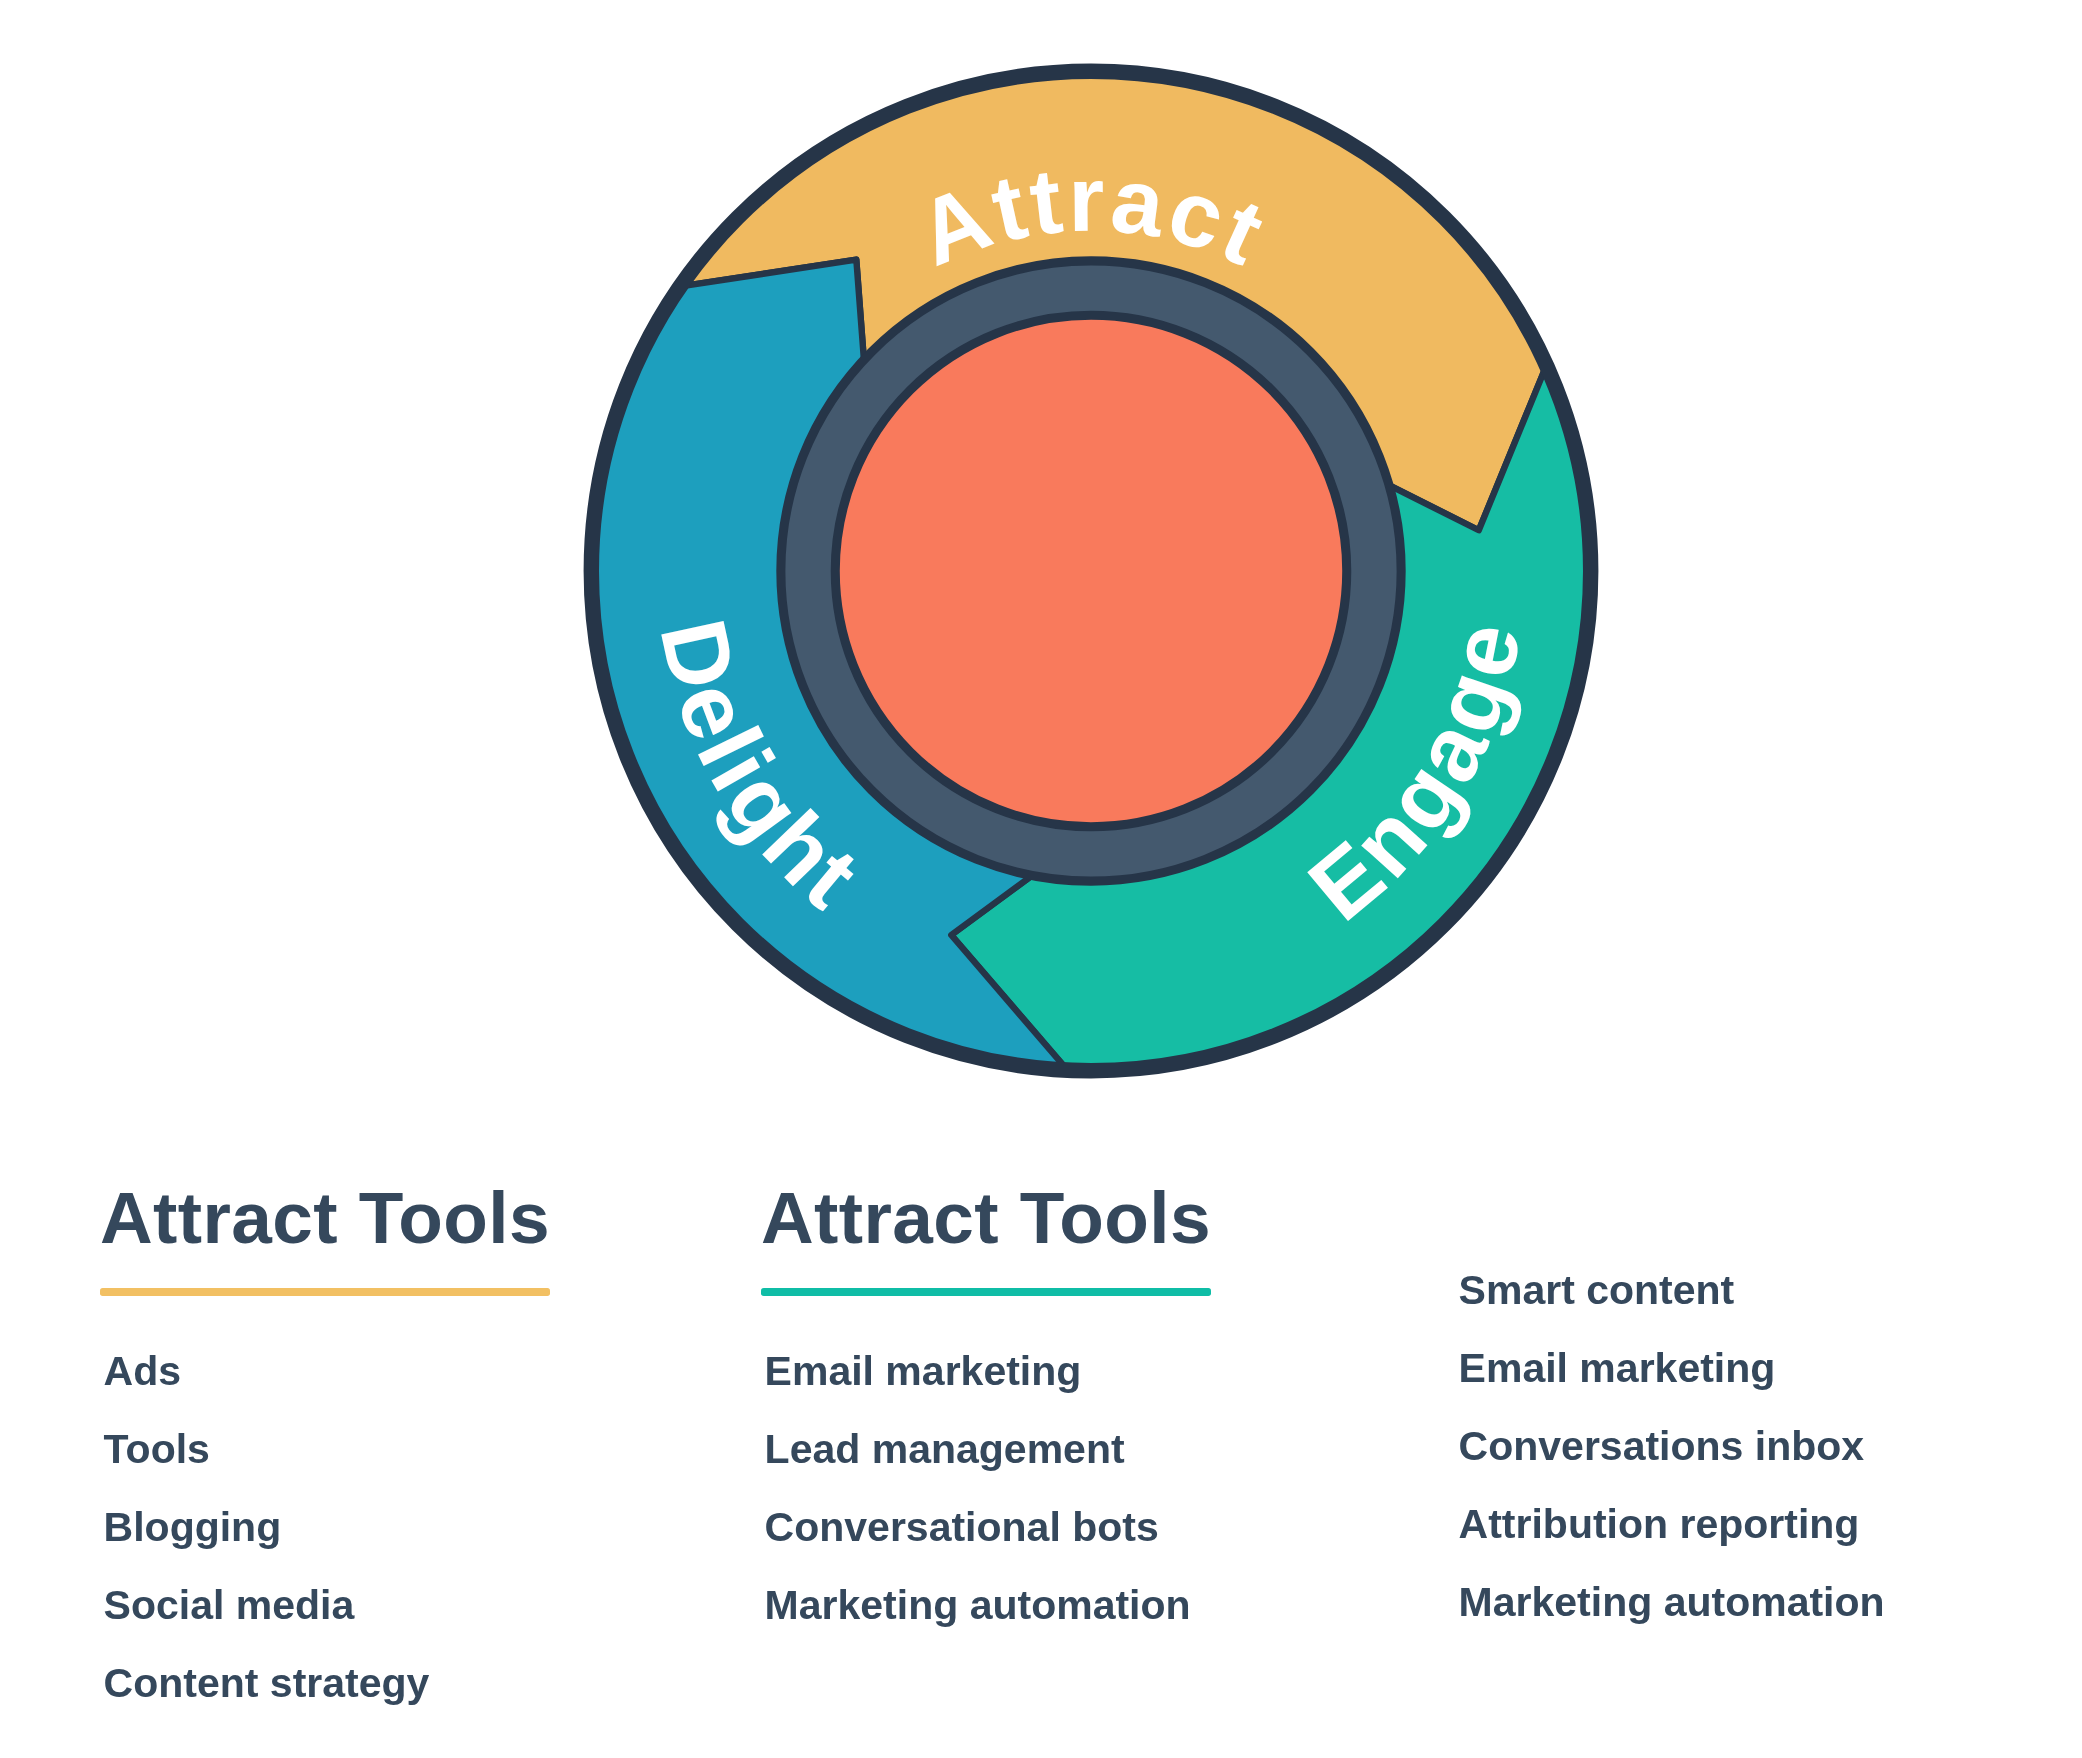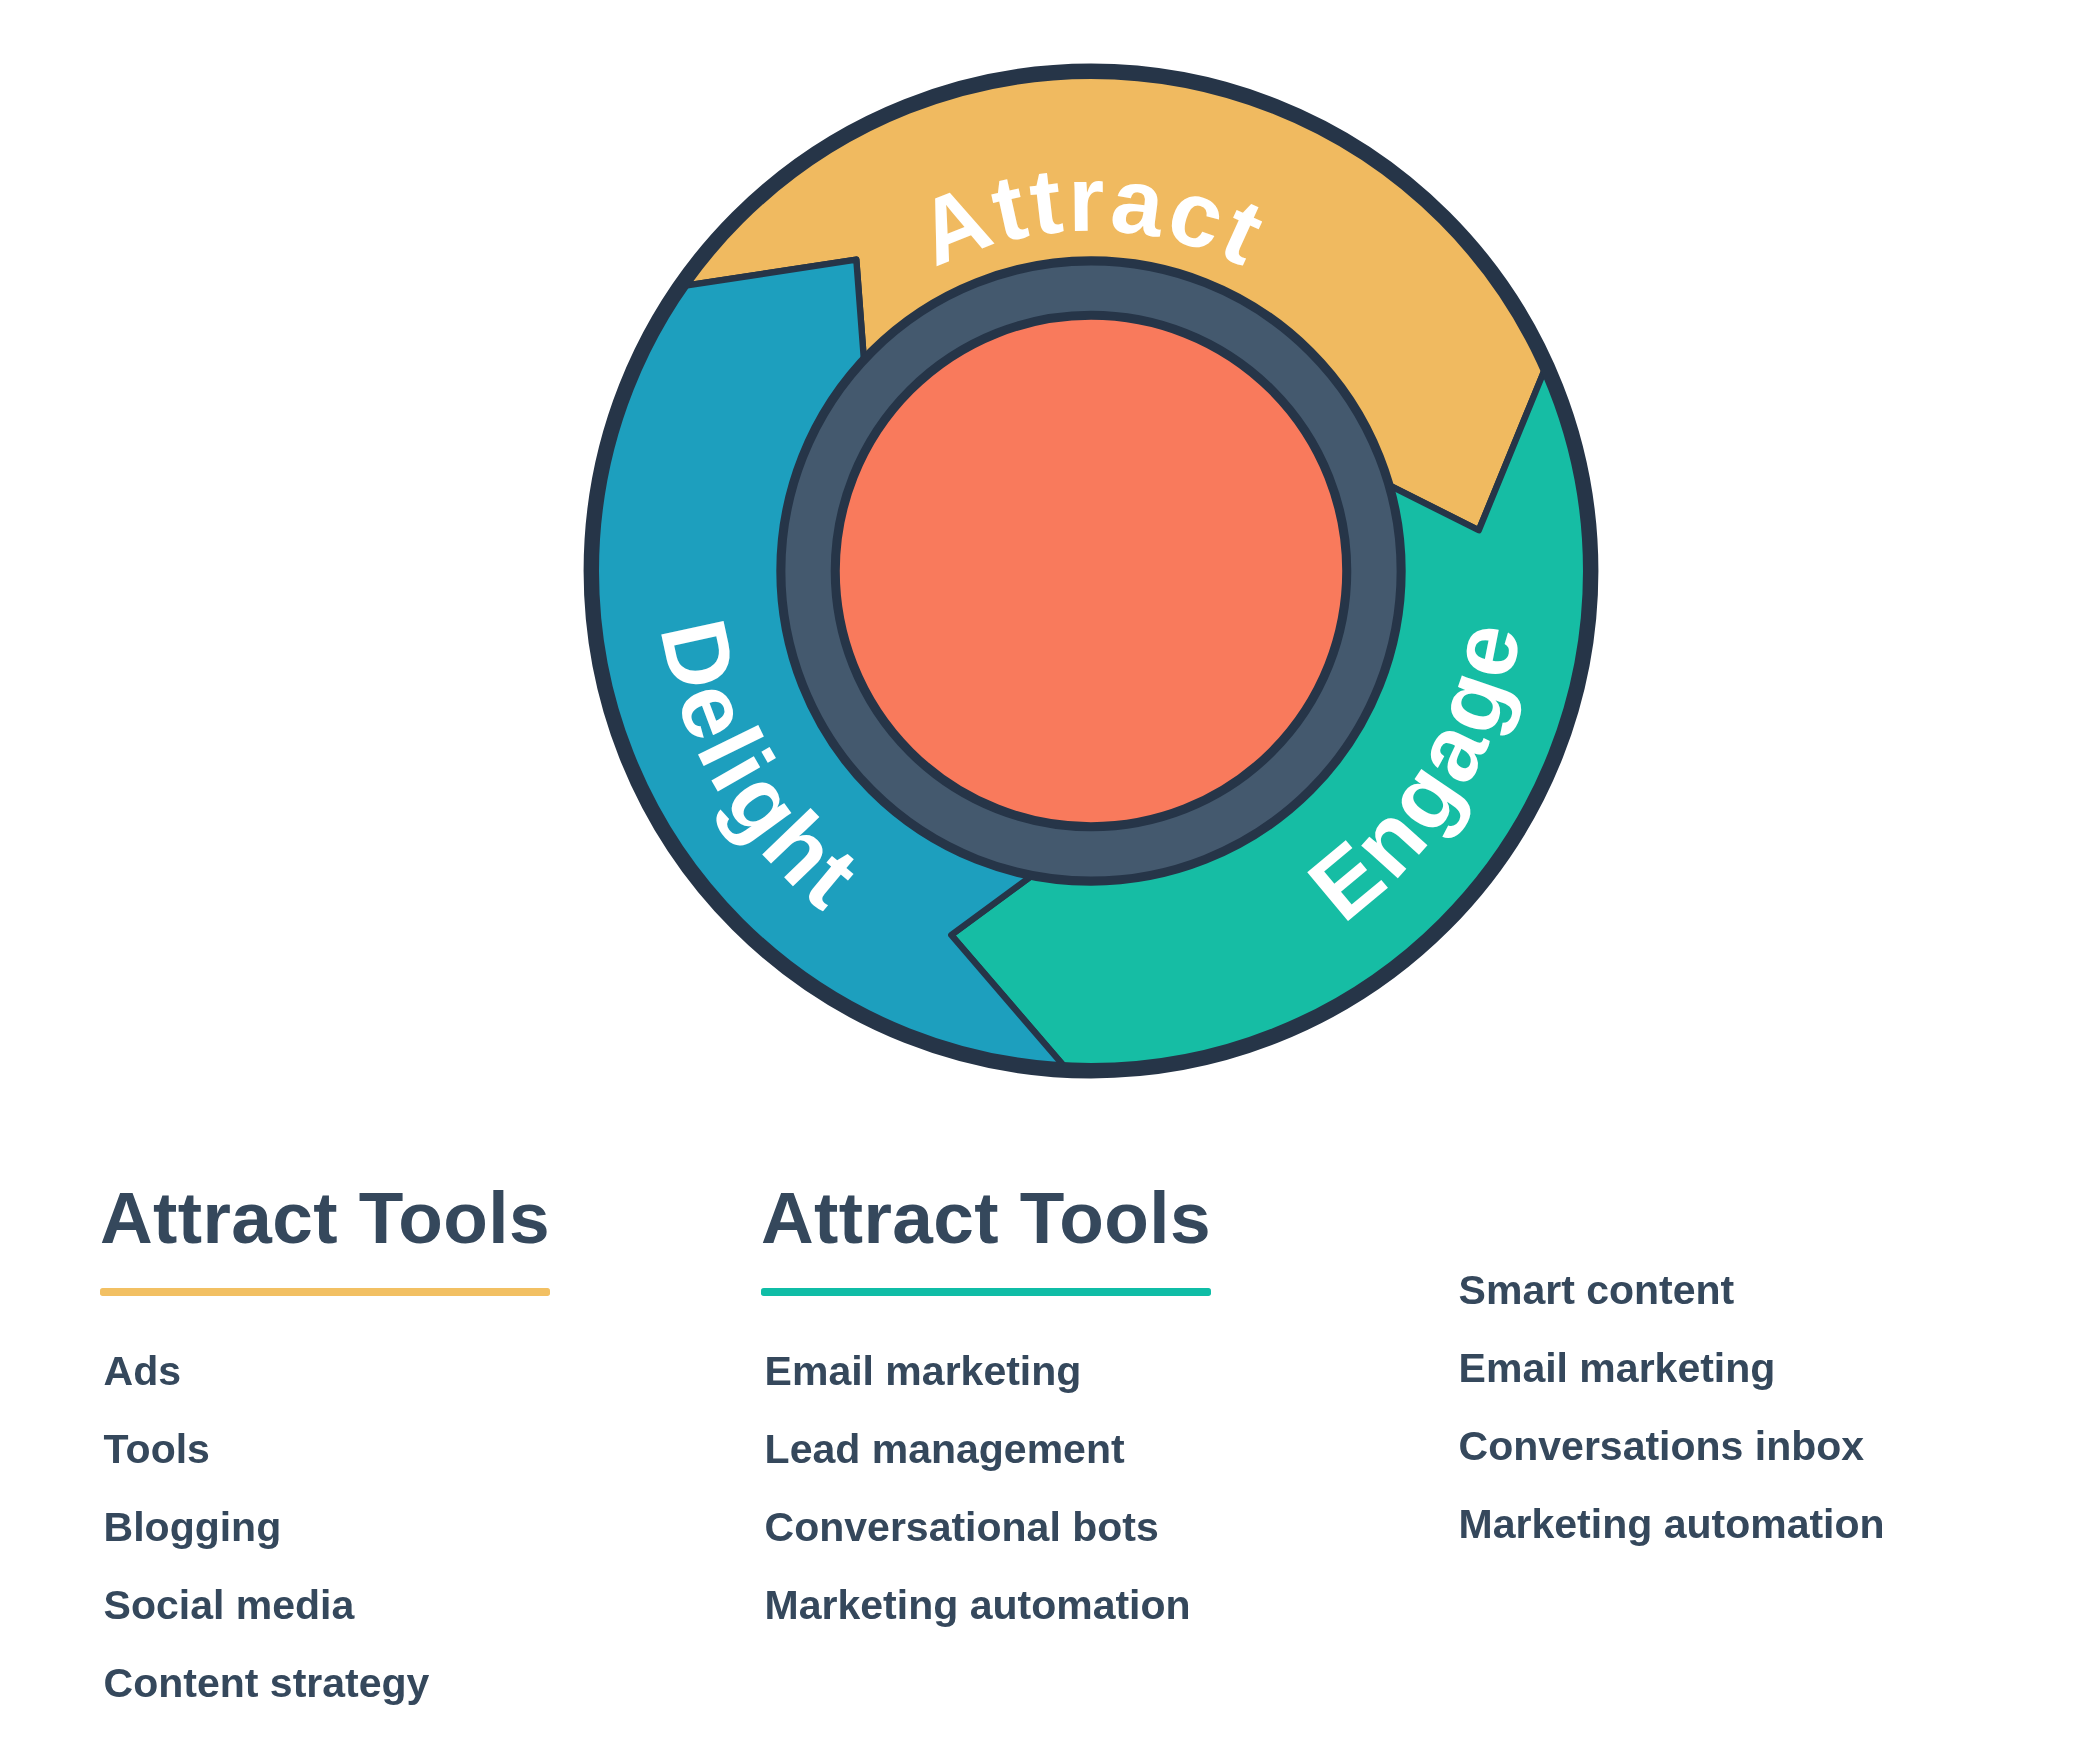--- a/index.html
+++ b/index.html
@@ -143,18 +143,19 @@
   </div>
 
   <div class="col col-3">
     <div class="head-wrap">
       <div class="underline" style="background: rgb(31, 159, 198);"></div>
     </div>
     <div class="items">
       <div class="item">Smart content</div>
       <div class="item">Email marketing</div>
       <div class="item">Conversations inbox</div>
+      <div class="item">Attribution reporting</div>
       <div class="item">Marketing automation</div>
     </div>
   </div>
 
 </div>
 
 
 </body></html>

